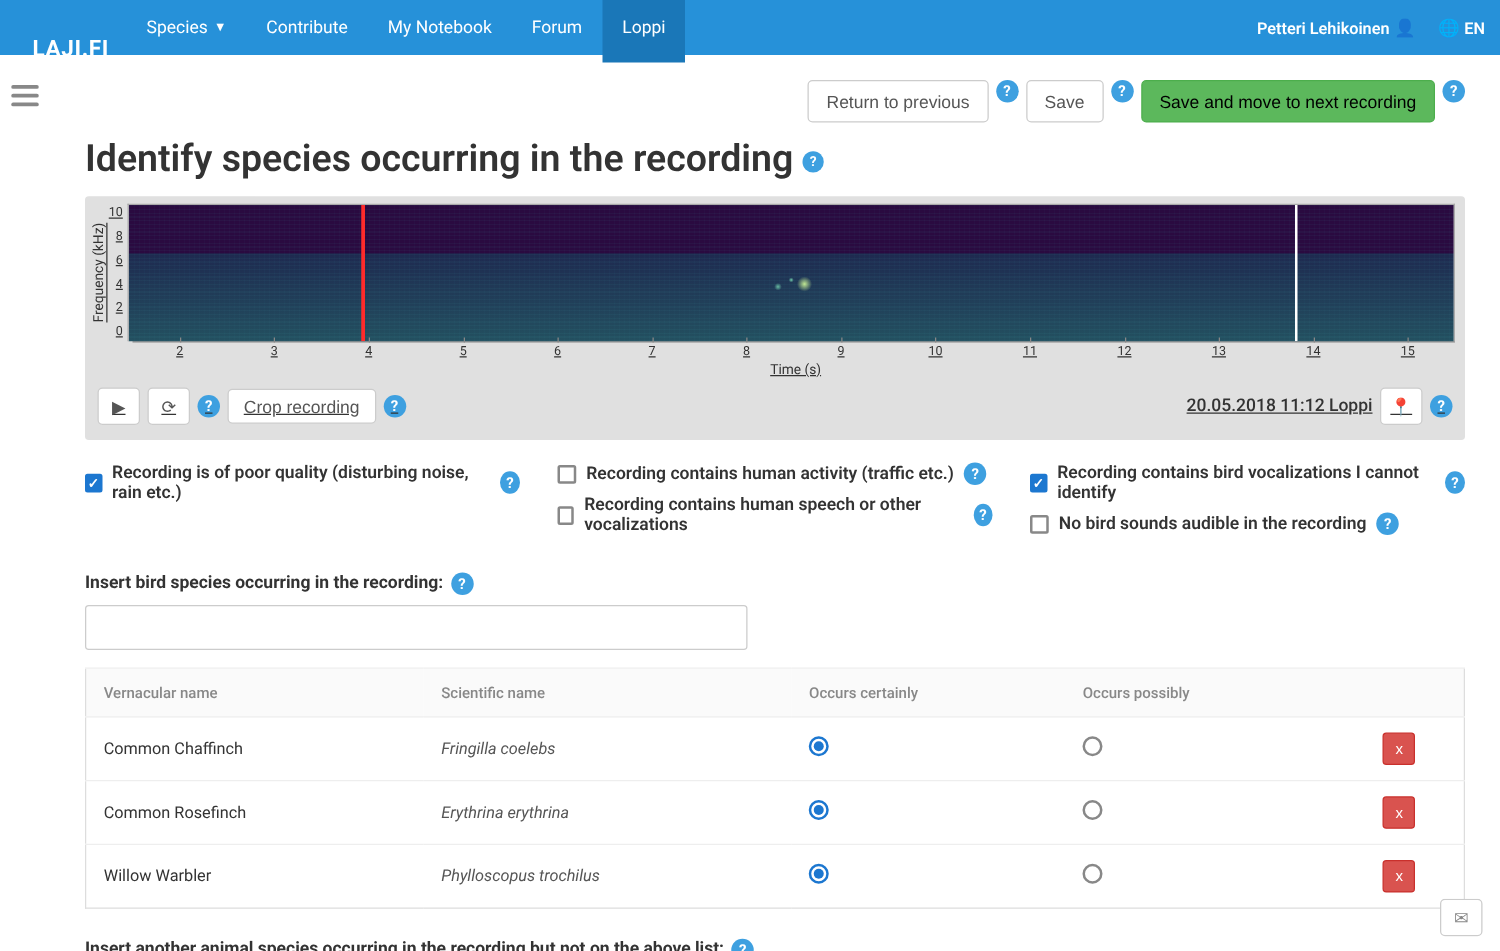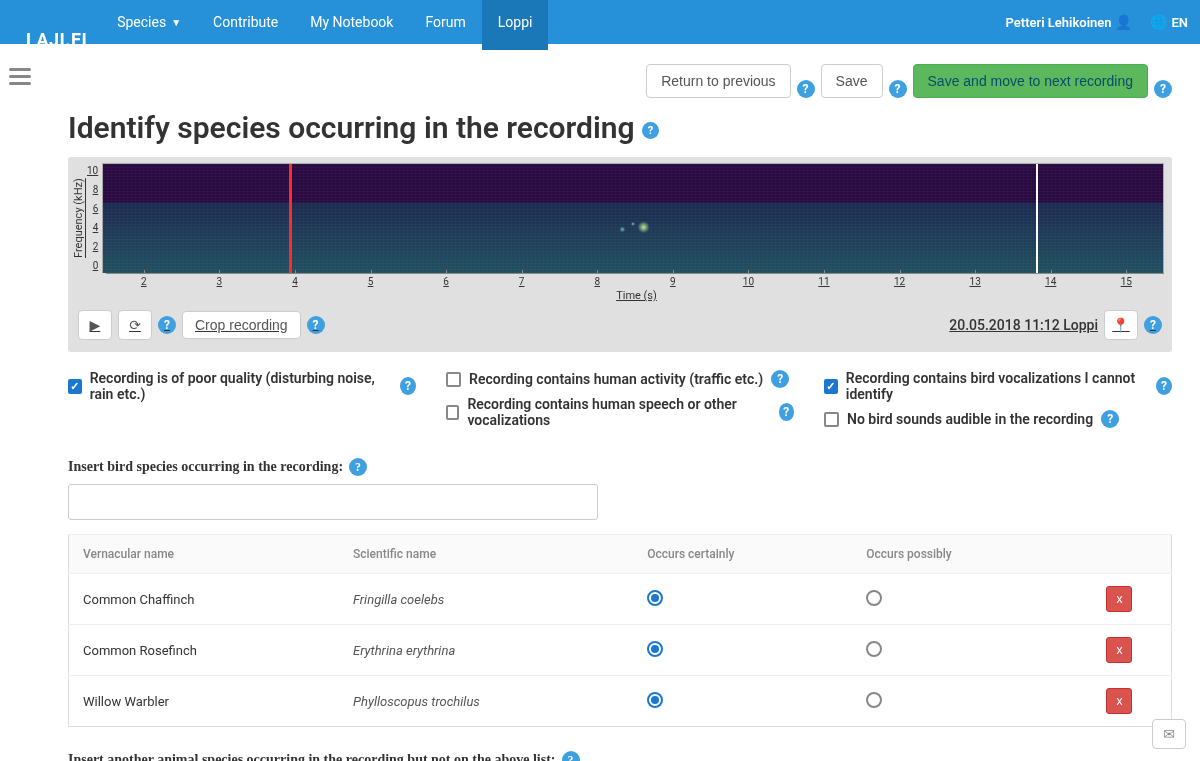--- a/index.html
+++ b/index.html
@@ -14,23 +14,23 @@
 .nav-right { display: flex; align-items: center; gap: 18px; font-size: 13px; font-weight: 600; }
 .nav-right .icon { font-size: 14px; }
 
 .layout { display: flex; }
 .sidebar { width: 40px; padding-top: 20px; display:flex; justify-content:center;}
 .hamburger { width: 22px; }
 .hamburger div { height: 3px; background: #888; margin: 4px 0; border-radius: 2px;}
 
 .main { flex: 1; padding: 0 28px 40px 28px; max-width: 1160px; }
 
-.topbar { display: flex; justify-content: flex-end; align-items: flex-end; padding: 20px 0 10px 0; gap: 6px;}
+.topbar { display: flex; justify-content: flex-end; align-items: flex-start; padding: 20px 0 10px 0; gap: 6px;}
 .btn { border: 1px solid #ccc; background: #fff; border-radius: 4px; padding: 8px 14px; font-size: 14px; cursor: pointer; color:#555;}
-.btn-success { background: #5cb85c; border-color: #4cae4c; color: #0c4a6e; }
+.btn-success { background: #5cb85c; border-color: #4cae4c; color: #000000; }
 .help { display:inline-flex; width: 18px; height: 18px; background: #3ea0e0; color:#fff; border-radius:50%; font-size:12px; font-weight:700; align-items:center; justify-content:center; cursor:pointer;}
 
 h1 { font-size: 30px; font-weight: 600; color: #333; margin: 2px 0 12px 0;}
 h1 .help { vertical-align: middle; font-size:11px; width:17px; height:17px;}
 
 .spectro-wrap { background: #e0e0e0; border-radius:3px; padding: 0 0 10px 0; text-decoration: underline;}
 .spectro-row { display:flex; align-items:stretch; padding:6px 8px 0 4px;}
 .ylabel { writing-mode: vertical-rl; transform: rotate(180deg); font-size: 11px; color:#333; text-align:center; padding: 10px 0;}
 .yticks { display:flex; flex-direction:column; justify-content:space-between; font-size:10px; color:#333; padding: 2px 4px 2px 2px; text-align:right;}
 .spectro { flex:1; height:110px; position:relative; background: linear-gradient(180deg, #2a0a40 0%, #2a0a40 35%, #1e2a50 36%, #235060 100%); border:1px solid #aaa; border-bottom:none; overflow:hidden;}
@@ -54,21 +54,21 @@
 .controls .btn { padding: 5px 12px;}
 .meta { font-size:14px; color:#333; font-weight:500;}
 
 .checkrow { display:flex; gap: 30px; padding: 18px 0 6px 0; font-size:14px; font-weight:600; color:#333; flex-wrap:wrap;}
 .checkcol { flex:1; min-width:280px; display:flex; flex-direction:column; gap:8px;}
 .check { display:flex; align-items:center; gap:8px;}
 .cbox { width:15px; height:15px; border:2px solid #888; border-radius:2px; display:inline-flex; align-items:center; justify-content:center; cursor:pointer; background:#fff;}
 .cbox.checked { background:#1c77d0; border-color:#1c77d0;}
 .cbox.checked::after { content:'✓'; color:#fff; font-size:11px; font-weight:700;}
 
-.section-label { font-weight:700; font-size:14px; padding: 24px 0 8px 0; display:flex; align-items:center; gap:6px;font-family:Liberation Serif, serif;}
+.section-label { font-weight:700; font-size:14px; padding: 24px 0 8px 0; display:flex; gap:6px;}
 .text-input { width: 530px; height:36px; border:1px solid #ccc; border-radius:3px; padding: 0 10px; font-size:14px;}
 
 table { width:100%; border-collapse:collapse; margin-top:14px; border:1px solid #ddd;}
 th,td { text-align:left; padding: 12px 14px; font-size:13px; border-top:1px solid #eee;margin-left:10px;}
 th { background:#fafafa; color:#888; font-weight:500; font-size:12px;}
 td.sci { font-style: italic; color:#555;}
 .radio { width:16px; height:16px; border:2px solid #888; border-radius:50%; display:inline-block; position:relative; cursor:pointer;}
 .radio.sel { border-color:#1c77d0;}
 .radio.sel::after { content:''; position:absolute; inset:2px; background:#1c77d0; border-radius:50%;}
 .delbtn { background:#d9534f; border:1px solid #c9302c; color:#fff; width:26px; height:26px; border-radius:3px; font-size:12px; cursor:pointer;}

